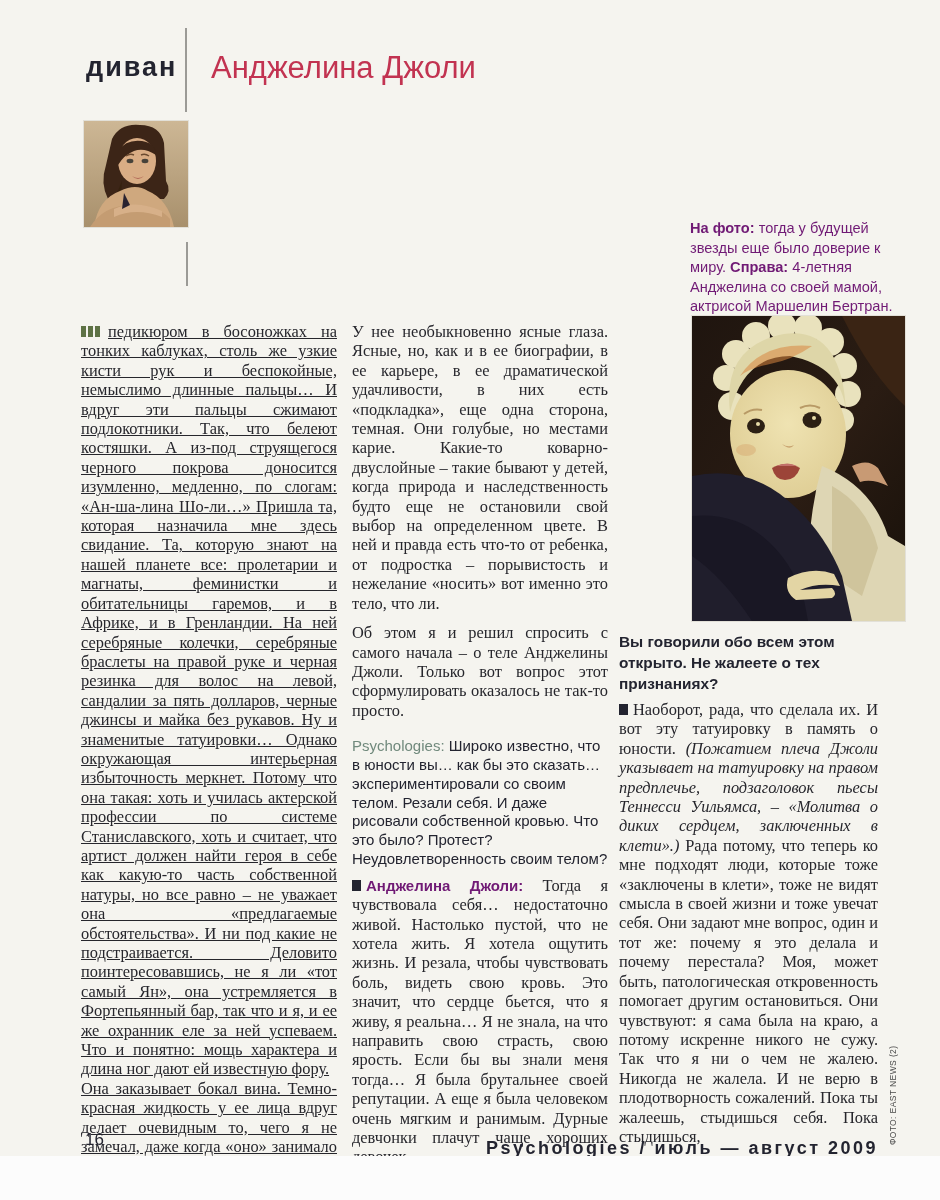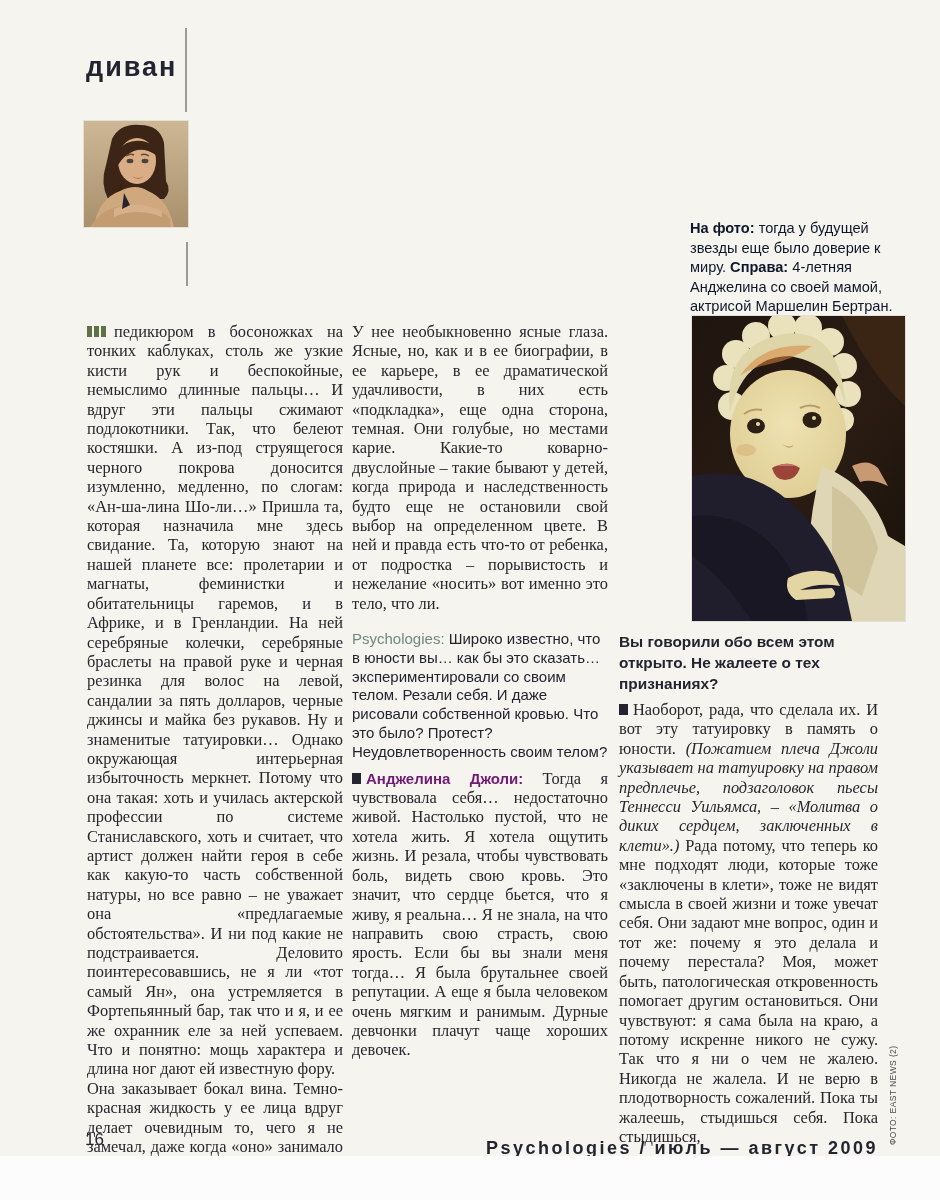--- a/index.html
+++ b/index.html
@@ -20,21 +20,21 @@
     position:absolute;left:211px;top:50px;
     font-family:"Liberation Sans",sans-serif;font-weight:normal;
     font-size:31px;color:#c23351;
   }
   
   .portrait{position:absolute;left:84px;top:121px;width:104px;height:106px;box-shadow:0 0 0 1px #e2e0d8;}
   .baby-photo{position:absolute;left:692px;top:316px;width:213px;height:305px;box-shadow:0 0 0 1px #e2e0d8;}
   
   .col{position:absolute;text-align:justify;font-size:16.4px;line-height:19.4px;}
   .col p{margin:0;}
-  #col1{left:87px;top:322px;width:256px;}
+  #col1{left:81px;top:322px;width:256px;text-decoration:underline;}
   #col2{left:352px;top:322px;width:256px;}
   #col3-text{left:619px;top:631px;width:259px;}
   .gap-top{margin-top:10px !important;}
   .qa-q{
     font-family:"Liberation Sans",sans-serif;font-weight:normal;
     font-size:15px;line-height:18.8px;color:#232430;text-align:left;
     margin-top:17px !important;
   }
   .qa-label{color:#70897c;}
   .qa-a{margin-top:7px !important;}
@@ -45,21 +45,21 @@
   .marker-sq{
     display:inline-block;width:9px;height:11px;background:#232430;
     margin-right:5px;vertical-align:baseline;
   }
   .bars{display:inline-block;margin-right:6px;vertical-align:baseline;}
   .bars i{display:inline-block;width:5px;height:11px;background:#5e7245;margin-right:2px;}
   
   .photo-caption{
     position:absolute;left:690px;top:219px;width:217px;
     font-family:"Liberation Sans",sans-serif;font-size:14.6px;line-height:19.6px;
-    color:#0f172a;text-align:left;
+    color:#701a75;text-align:left;
   }
   .photo-caption p{margin:0;}
   .big-question{
     position:absolute;left:619px;top:631px;width:259px;
     font-family:"Liberation Sans",sans-serif;font-weight:bold;
     font-size:15.4px;line-height:21px;color:#232430;
   }
   #col3-text{top:700px;}
   
   .page-number{
@@ -85,20 +85,21 @@
   em{font-style:italic;}
 </style>
 </head>
 <body>
 
 <div class="page">
 
   <div class="section-label">диван</div>
   <div class="hdr-divider"></div>
   <div class="hdr-divider2"></div>
+  <div class="article-title">Анджелина Джоли</div>
 
   <div class="portrait">
     <svg width="104" height="106" viewBox="0 0 104 106">
       <defs>
         <linearGradient id="pbg" x1="0" y1="0" x2="0" y2="1">
           <stop offset="0" stop-color="#cdb795"></stop>
             <stop offset="1" stop-color="#a8906c"></stop>
         </linearGradient>
       </defs>
       <rect width="104" height="106" fill="url(#pbg)"></rect>
@@ -181,20 +182,21 @@
 
   <div id="col1" class="col">
     <p>
       <span class="bars"><i></i><i></i><i></i></span><span>педикюром в босоножках на тонких каблуках, столь же узкие кисти рук и беспокойные, немыслимо длинные пальцы… И вдруг эти пальцы сжимают подлокотники. Так, что белеют костяшки. А из-под струящегося черного покрова доносится изумленно, медленно, по слогам: «Ан-ша-лина Шо-ли…» Пришла та, которая назначила мне здесь свидание. Та, которую знают на нашей планете все: пролетарии и магнаты, феминистки и обитательницы гаремов, и в Африке, и в Гренландии. На ней серебряные колечки, серебряные браслеты на правой руке и черная резинка для волос на левой, сандалии за пять долларов, черные джинсы и майка без рукавов. Ну и знаменитые татуировки… Однако окружающая интерьерная избыточность меркнет. Потому что она такая: хоть и училась актерской профессии по системе Станиславского, хоть и считает, что артист должен найти героя в себе как какую-то часть собственной натуры, но все равно – не уважает она «предлагаемые обстоятельства». И ни под какие не подстраивается. Деловито поинтересовавшись, не я ли «тот самый Ян», она устремляется в Фортепьянный бар, так что и я, и ее же охранник еле за ней успеваем. Что и понятно: мощь характера и длина ног дают ей известную фору.</span>
     </p>
     <p><span>Она заказывает бокал вина. Темно-красная жидкость у ее лица вдруг делает очевидным то, чего я не замечал, даже когда «оно» занимало целый экран в кинотеатре.</span></p>
   </div>
 
   <div id="col2" class="col">
     <p><span>У нее необыкновенно ясные глаза. Ясные, но, как и в ее биографии, в ее карьере, в ее драматической удачливости, в них есть «подкладка», еще одна сторона, темная. Они голубые, но местами карие. Какие-то коварно-двуслойные – такие бывают у детей, когда природа и наследственность будто еще не остановили свой выбор на определенном цвете. В ней и правда есть что-то от ребенка, от подростка – порывистость и нежелание «носить» вот именно это тело, что ли.</span></p>
+    <p class="gap-top"><span>Об этом я и решил спросить с самого начала – о теле Анджелины Джоли. Только вот вопрос этот сформулировать оказалось не так-то просто.</span></p>
     <p class="qa-q">
       <span class="qa-label">Psychologies:</span><span> Широко известно, что в юности вы… как бы это сказать… экспериментировали со своим телом. Резали себя. И даже рисовали собственной кровью. Что это было? Протест? Неудовлетворенность своим телом?</span>
     </p>
     <p class="qa-a">
       <span class="marker-sq"></span><span class="alabel">Анджелина Джоли:</span><span> Тогда я чувствовала себя… недостаточно живой. Настолько пустой, что не хотела жить. Я хотела ощутить жизнь. И резала, чтобы чувствовать боль, видеть свою кровь. Это значит, что сердце бьется, что я живу, я реальна… Я не знала, на что направить свою страсть, свою ярость. Если бы вы знали меня тогда… Я была брутальнее своей репутации. А еще я была человеком очень мягким и ранимым. Дурные девчонки плачут чаще хороших девочек.</span>
     </p>
   </div>
 
   <div class="big-question">Вы говорили обо всем этом открыто. Не жалеете о тех признаниях?</div>
 

